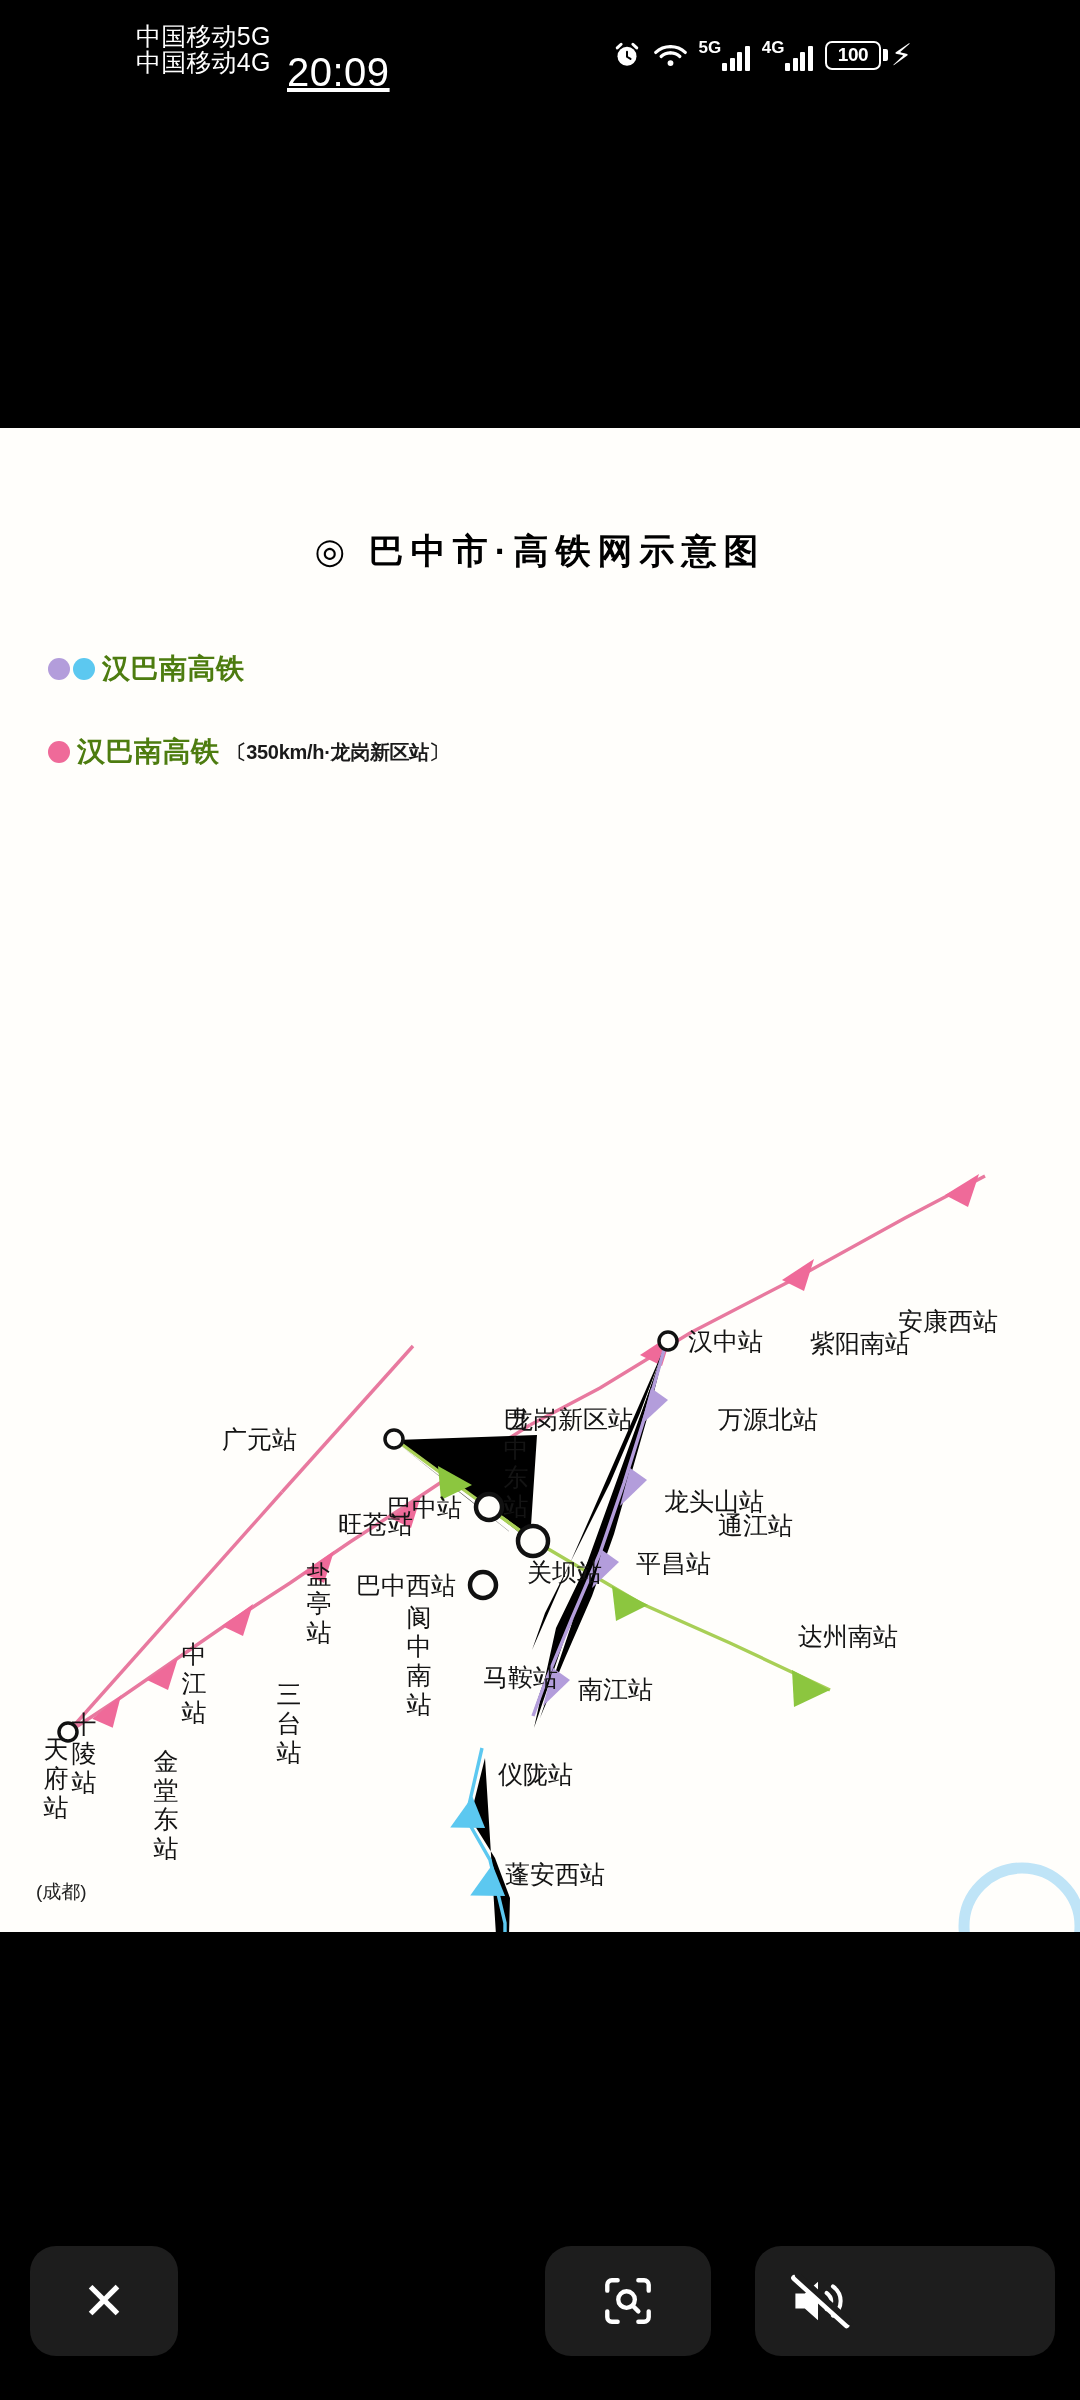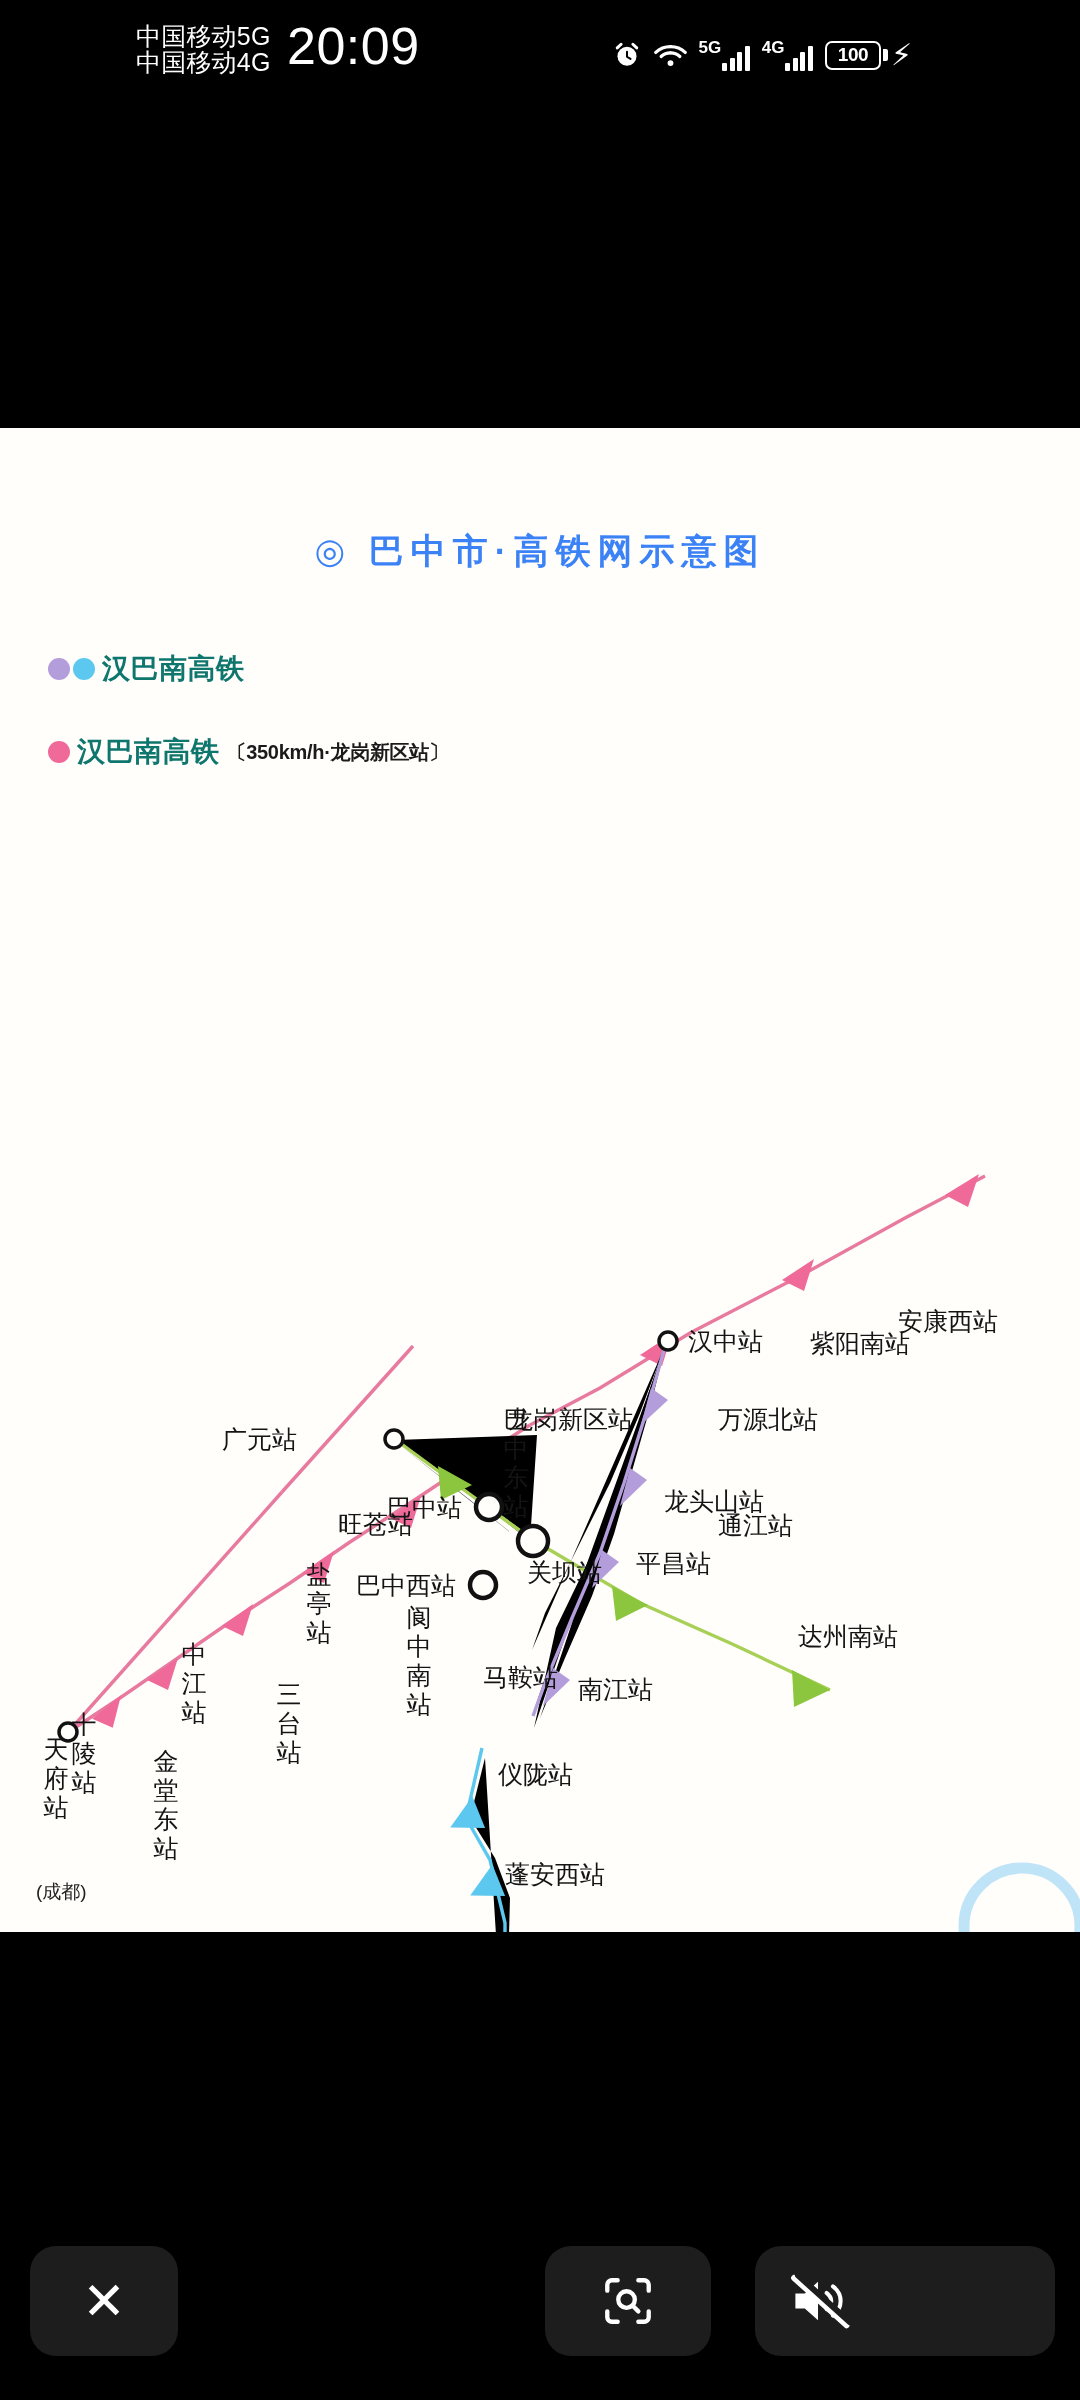--- a/index.html
+++ b/index.html
@@ -12,22 +12,22 @@
   #screen { position:relative; width:1080px; height:2400px; background:#000; }
 
   
   #statusbar { position:absolute; left:0; top:0; width:940px; height:96px; color:#fff; }
   .carrier-stack {
     position:absolute; left:136px; top:24px;
     display:flex; flex-direction:column; line-height:1.02;
   }
   .carrier-stack span { font-size:25px; letter-spacing:.2px; white-space:nowrap; }
   #clock {
-    position:absolute; left:287px; top:16px;
-    font-size:52px; font-weight:500; letter-spacing:.5px;
+    position:absolute; left:287px; top:50px;
+    font-size:40px; font-weight:500; letter-spacing:.5px;text-decoration:underline;
   }
   #status-icons {
     position:absolute; right:28px; top:33px;
     display:flex; align-items:center; gap:12px; height:44px;
   }
   .sig-wrap { position:relative; display:flex; align-items:flex-end; height:32px; }
   .sig-label { font-size:17px; font-weight:700; margin-right:1px; align-self:flex-start; line-height:1; }
   .bars { display:flex; align-items:flex-end; gap:2.5px; height:27px; }
   .bars i { display:block; width:5px; background:#fff; border-radius:1px; }
   .bars i:nth-child(1){height:8px;} .bars i:nth-child(2){height:13px;}
@@ -43,29 +43,29 @@
   .bat-tip { width:5px; height:12px; background:#fff; border-radius:0 2px 2px 0; margin-left:2px; }
   .bolt { font-size:30px; line-height:1; margin-left:3px; }
 
   
   #canvas {
     position:absolute; left:0; top:428px; width:1080px; height:1504px;
     background:#fffefb; overflow:hidden;
   }
   #title {
     position:absolute; top:100px; width:100%; text-align:center;
-    font-size:35px; font-weight:700; color:#3b82f6; letter-spacing:7px;
+    font-size:35px; font-weight:700; color:#000000; letter-spacing:7px;
   }
 
   
   #legend { position:absolute; left:48px; top:222px; width:900px; }
   .leg-row { display:flex; align-items:center; margin-bottom:45px; }
   .leg-dots { display:flex; align-items:center; gap:3px; margin-right:7px; }
   .dot { width:22px; height:22px; border-radius:50%; display:block; }
-  .leg-name { font-size:28px; font-weight:700; color:#0f766e; letter-spacing:.5px; }
+  .leg-name { font-size:28px; font-weight:700; color:#4d7c0f; letter-spacing:.5px; }
   .leg-note { font-size:20px; font-weight:700; color:#1a1a1a; margin-left:7px; letter-spacing:-.3px; }
 
   
   #map { position:absolute; left:0; top:0; width:1080px; height:1504px; }
 
   .stn-label {
     font-family:"Liberation Sans","DejaVu Sans",sans-serif;
     font-size:25px; fill:#141414; font-weight:400;
   }
   .stn-label.vert { font-size:25px; }

